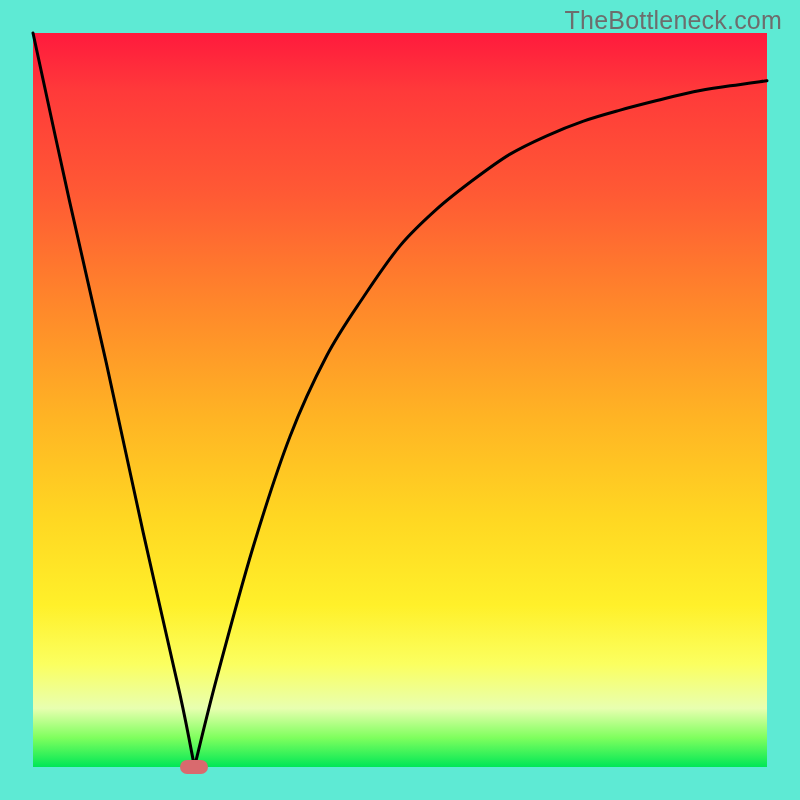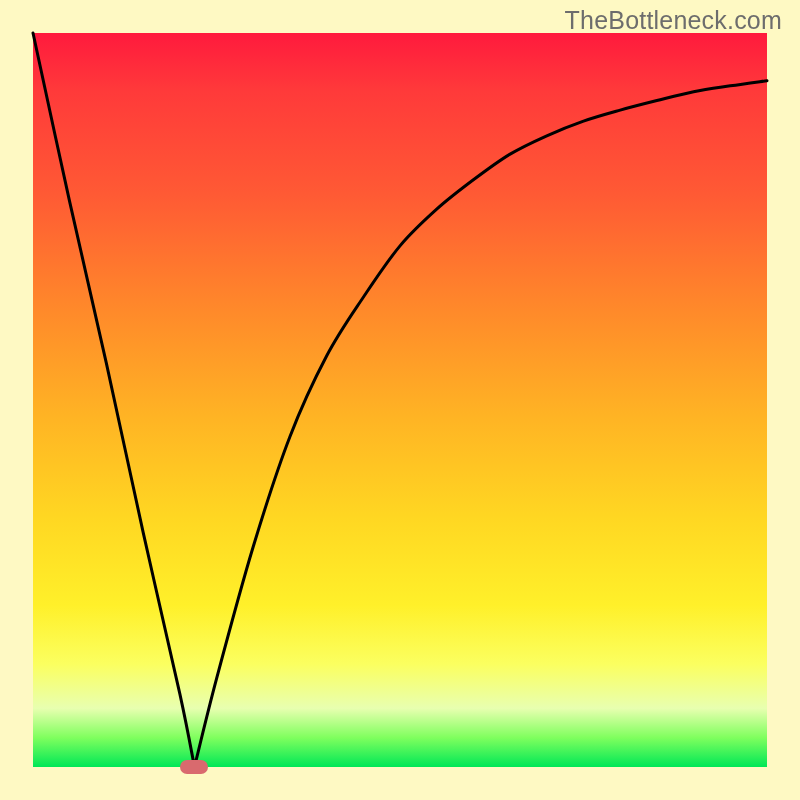--- a/index.html
+++ b/index.html
@@ -8,21 +8,21 @@
     width: 800px;
     height: 800px;
     background: #000;
     overflow: hidden;
     font-family: Arial, Helvetica, sans-serif;
   }
   .frame {
     position: relative;
     width: 800px;
     height: 800px;
-    background: #fef9c3;
+    background: #5eead4;
   }
   .plot-area {
     position: absolute;
     left: 33px;
     top: 33px;
     width: 734px;
     height: 734px;
     
     background: linear-gradient(
       to bottom,

